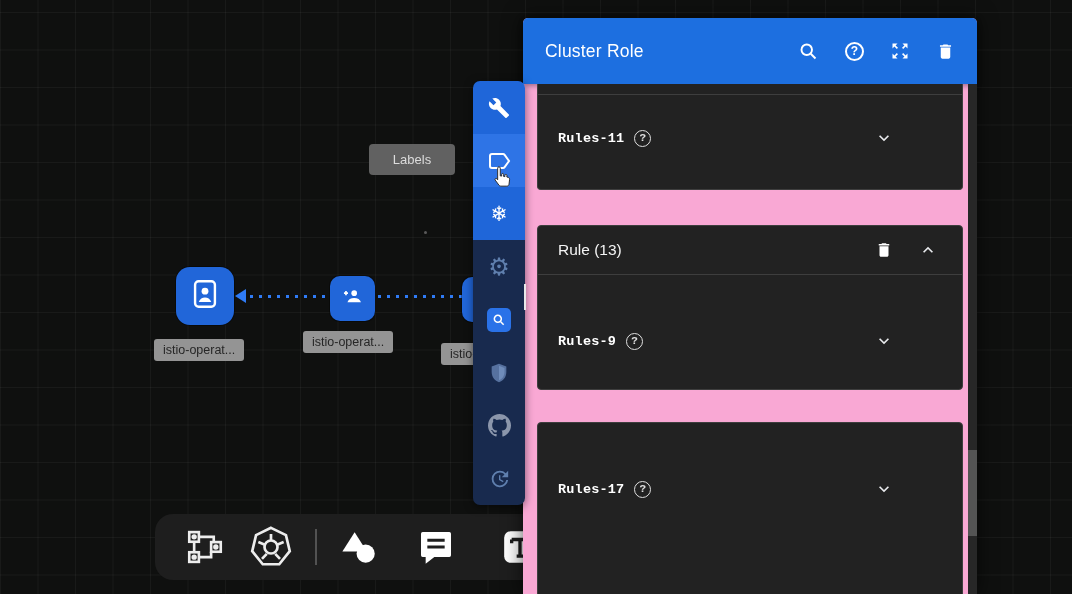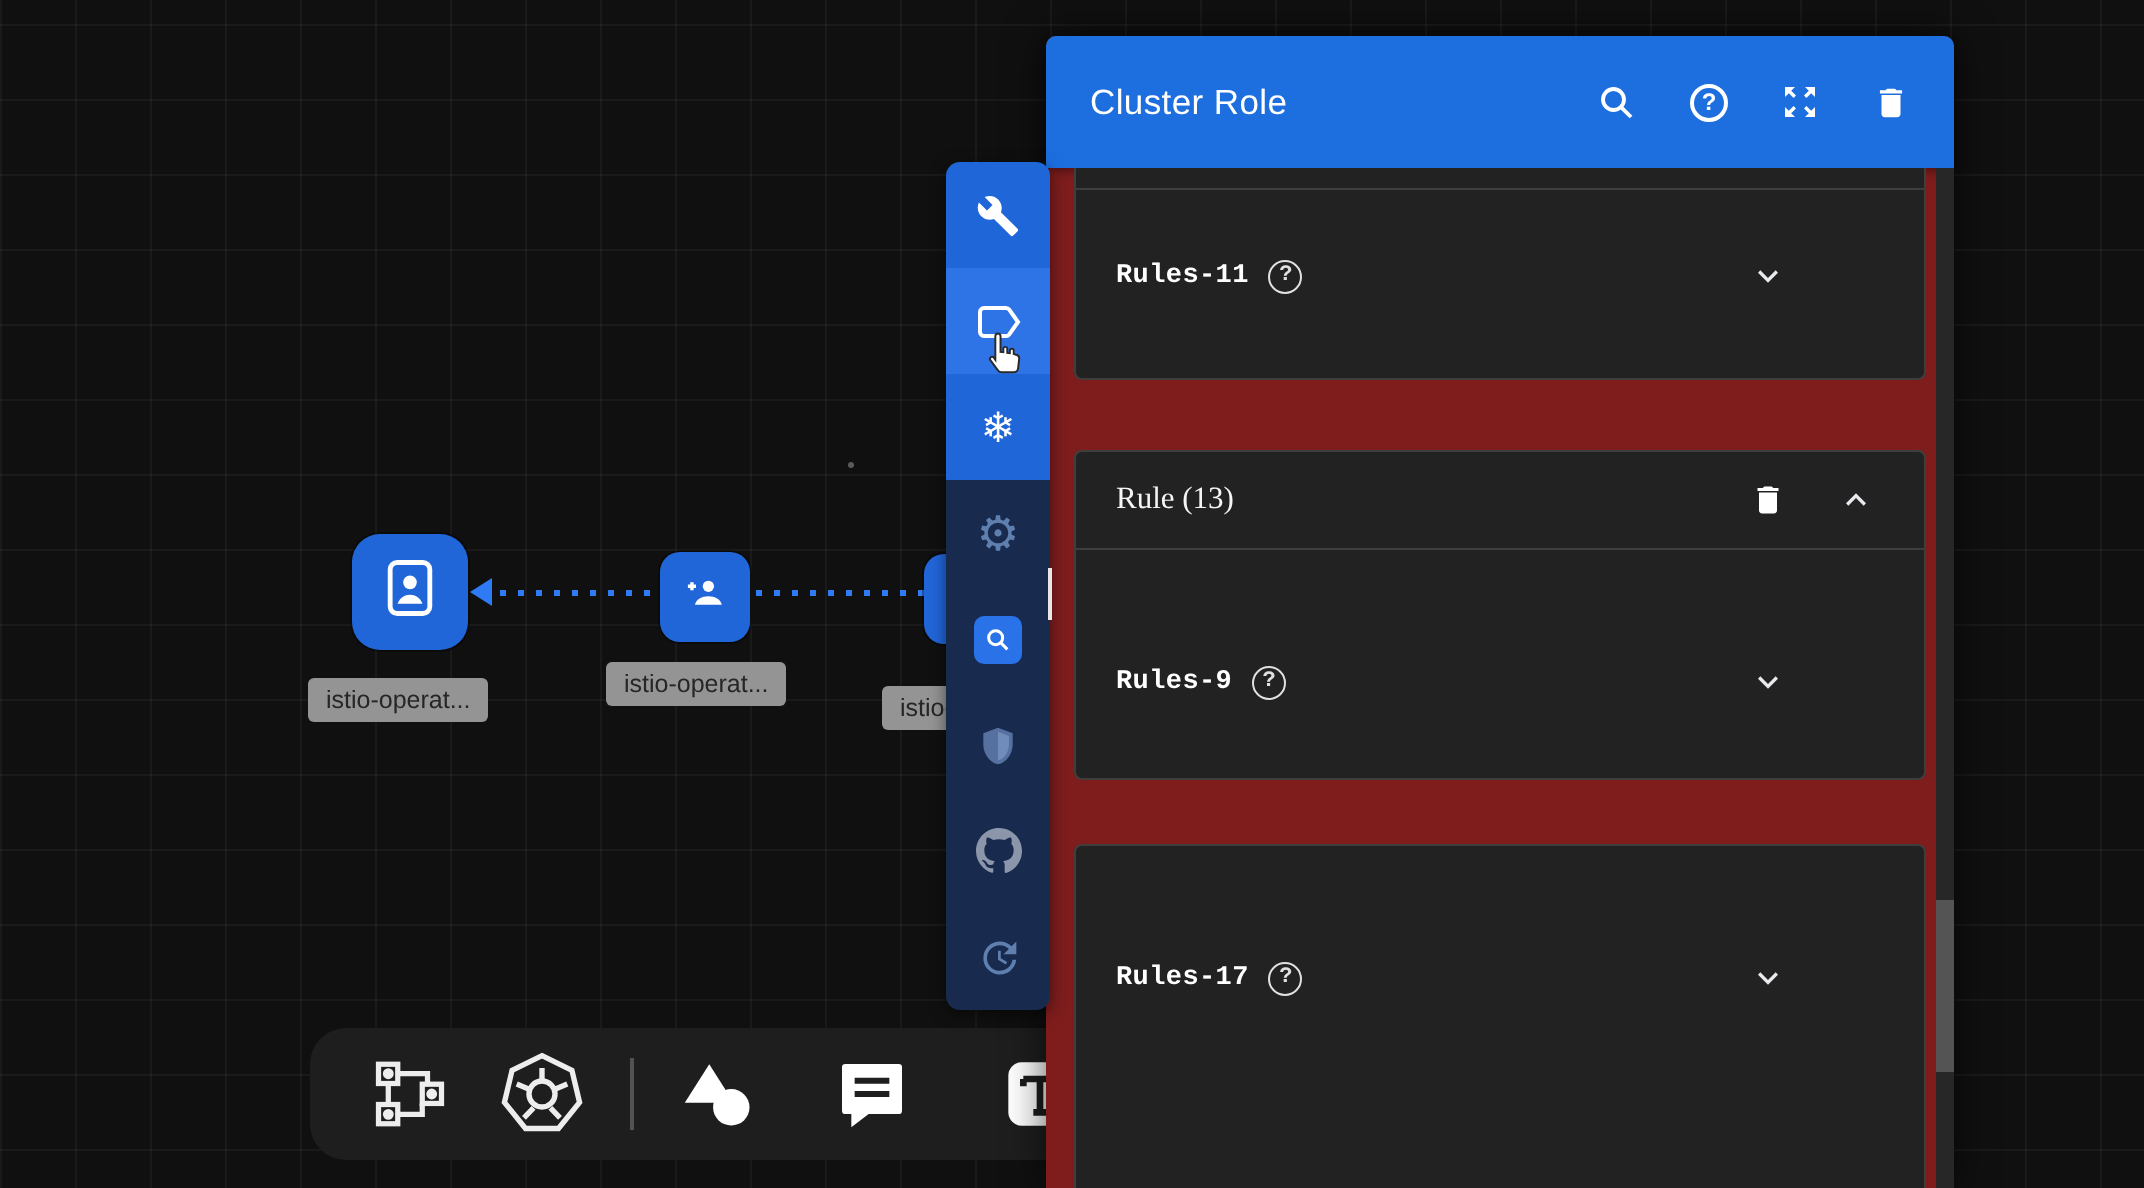--- a/index.html
+++ b/index.html
@@ -59,38 +59,38 @@
   
   .bottom-toolbar { position:absolute; left:155px; top:514px; width:822px; height:66px; z-index:2;
                     background:#1e1e1e; border-radius:18px; display:flex; align-items:center;
                     padding-left:18px; }
   .bt { background:transparent; border:none; cursor:pointer; display:flex; align-items:center;
         justify-content:center; padding:0 11px; }
   .bt-divider { width:2px; height:36px; background:#525252; margin:0 10px; }
 
   
   .panel { position:absolute; left:523px; top:18px; width:454px; height:576px; z-index:5;
-           background:#7f1d1d; border-radius:5px 5px 0 0; box-shadow:0 0 20px rgba(0,0,0,.65); }
+           background:#f9a8d4; border-radius:5px 5px 0 0; box-shadow:0 0 20px rgba(0,0,0,.65); }
   .panel-header { height:66px; background:#1d6fe0; border-radius:5px 5px 0 0; display:flex;
                   align-items:center; padding:0 22px; box-shadow:0 2px 5px rgba(0,0,0,.35); }
   .panel-title { color:#fff; font-size:17.5px; letter-spacing:.2px; }
   .ph-icons { margin-left:auto; display:flex; align-items:center; gap:26px; }
   .ph-icon { background:none; border:none; cursor:pointer; display:flex; align-items:center;
              justify-content:center; padding:0; }
   .q-ring { width:19px; height:19px; border:2px solid #fff; border-radius:50%; color:#fff;
             font-size:12px; font-weight:bold; display:flex; align-items:center; justify-content:center; }
   .panel-body { position:absolute; top:66px; left:0; right:0; bottom:0; overflow:hidden; }
   .card { position:absolute; left:14px; width:426px; background:#222222;
           border:1px solid #3e3e3e; border-radius:4px; }
   .card-a { top:0; height:106px; border-top:none; border-radius:0 0 4px 4px; }
   .card-b { top:141px; height:165px; }
   .card-c { top:338px; height:230px; }
   .stub-header { height:11px; border-bottom:1px solid #3e3e3e; }
   .rule-header { height:49px; display:flex; align-items:center; padding:0 24px 0 20px;
-                 border-bottom:1px solid #3e3e3e;font-family:Liberation Serif, serif; }
+                 border-bottom:1px solid #3e3e3e; }
   .rule-title { color:#f5f5f5; font-size:15.5px; }
   .rh-trash { margin-left:auto; background:none; border:none; cursor:pointer; padding:0;
               display:flex; }
   .rh-chev { margin-left:25px; background:none; border:none; cursor:pointer; padding:0; display:flex; }
   .field-row { display:flex; align-items:center; height:42px; padding:0 20px;font-family:Liberation Mono, monospace; }
   .card-a .field-row { margin-top:22px; }
   .card-b .field-row, .card-c .field-row { margin-top:45px; }
   .field-label { color:#fff; font-size:13.5px; font-weight:bold; letter-spacing:.2px; }
   .q-small { width:17px; height:17px; border:1.5px solid #e0e0e0; border-radius:50%; color:#e0e0e0;
              font-size:11px; font-weight:bold; display:flex; align-items:center; justify-content:center;
@@ -133,20 +133,21 @@
           <path d="M7.5 17.2c.7-2.5 3-3.8 6-3.8s5.3 1.3 6 3.8z"></path>
           <path d="M6.2 7.2v3.6M4.4 9h3.6" stroke="#fff" stroke-width="1.5" fill="none"></path>
         </svg>
       </span>
     </div>
     <div class="node-label label2">istio-operat...</div>
 
     <div class="node node3"></div>
     <div class="node-label label3">istio-operat...</div>
 
+    <div class="tooltip">Labels</div>
   </div>
 
   <div class="bottom-toolbar">
     <button class="bt">
       <svg width="42" height="42" viewBox="0 0 24 24" fill="none" stroke="#ededed" stroke-width="1.5">
         <rect x="3" y="3.5" width="5.5" height="5.5"></rect>
         <rect x="15.5" y="9.2" width="5.5" height="5.5"></rect>
         <rect x="3" y="15" width="5.5" height="5.5"></rect>
         <path d="M8.5 6.2h8.5v3M5.8 9v6M8.5 17.8h7v-3.1"></path>
         <circle cx="5.8" cy="6.2" r="0.8" fill="#ededed"></circle>

